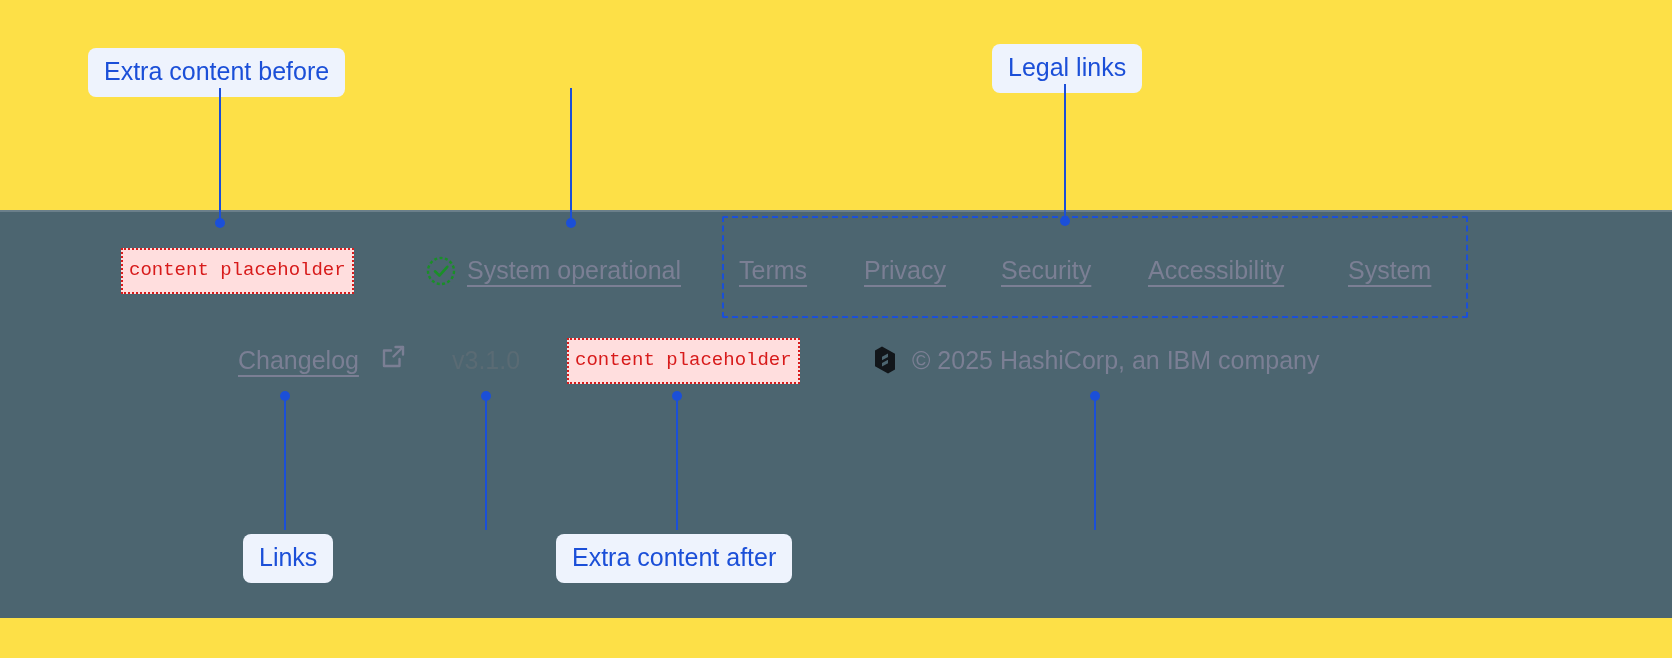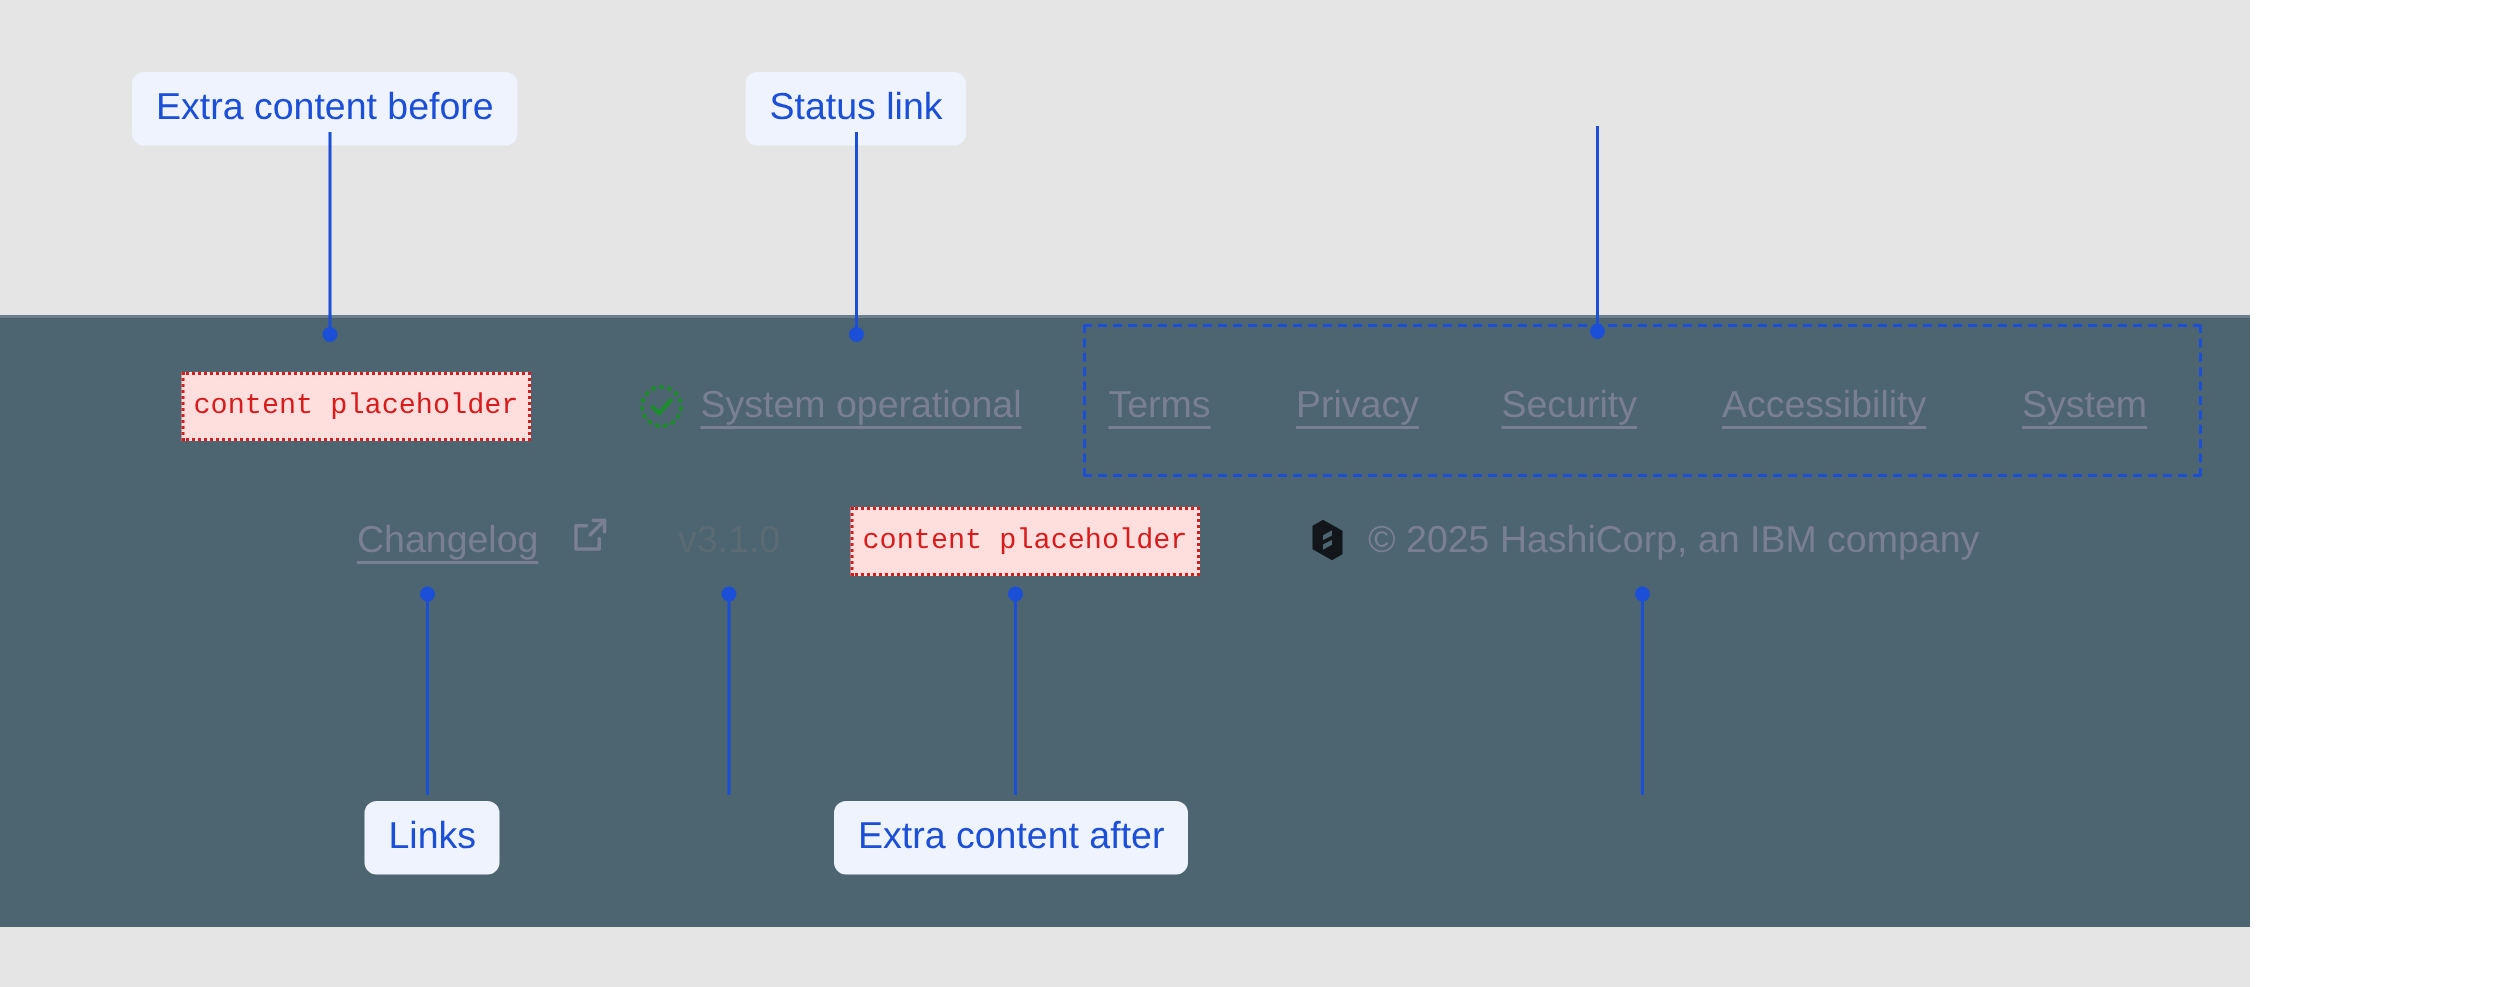--- a/index.html
+++ b/index.html
@@ -4,22 +4,22 @@
 <style>
   * { box-sizing: border-box; margin: 0; padding: 0; }
   html, body {
     width: 1672px; height: 658px;
     background: #ffffff;
     font-family: "Liberation Sans", sans-serif;
     overflow: hidden;
   }
   #stage {
     position: relative;
-    width: 1500px; height: 658px;
-    background: #e5e5e5;
+    width: 1672px; height: 658px;
+    background: #fde047;
     overflow: hidden;
     text-decoration: underline;
   }
   
   #footer-band {
     position: absolute;
     left: 0; top: 210px;
     width: 1672px; height: 408px;
     border-top: 2px solid #6b7f8a;
     background: #4c6570;
@@ -100,24 +100,24 @@
 <body>
 
 <div id="stage">
 
   <div id="footer-band"></div>
 
   <div class="callout" style="left:88px; top:48px;">Extra content before</div>
   <div class="leader" style="left:219px; top:88px; height:134px;"></div>
   <div class="leader-dot" style="left:215px; top:218px;"></div>
 
-  <div class="callout" style="left:497px; top:48px;">Status link</div>
   <div class="leader" style="left:570px; top:88px; height:134px;"></div>
   <div class="leader-dot" style="left:566px; top:218px;"></div>
 
+  <div class="callout" style="left:992px; top:44px;">Legal links</div>
   <div class="leader" style="left:1064px; top:84px; height:136px;"></div>
   <div class="leader-dot" style="left:1060px; top:216px;"></div>
 
   <div class="placeholder" style="left:121px; top:248px;">content placeholder</div>
 
   <div class="status-row" style="left:425px; top:252px;">
     <span class="icon-box" style="left:0; top:3px;">
       <svg width="32" height="32" viewBox="0 0 32 32">
         <circle cx="16" cy="16" r="13" fill="none" stroke="#1a8f28" stroke-width="2.4" stroke-dasharray="3 2.4"></circle>
         <path d="M10 16.3 L14.4 20.6 L22.3 11.8" fill="none" stroke="#1a8f28" stroke-width="2.6" stroke-linecap="round" stroke-linejoin="round"></path>

